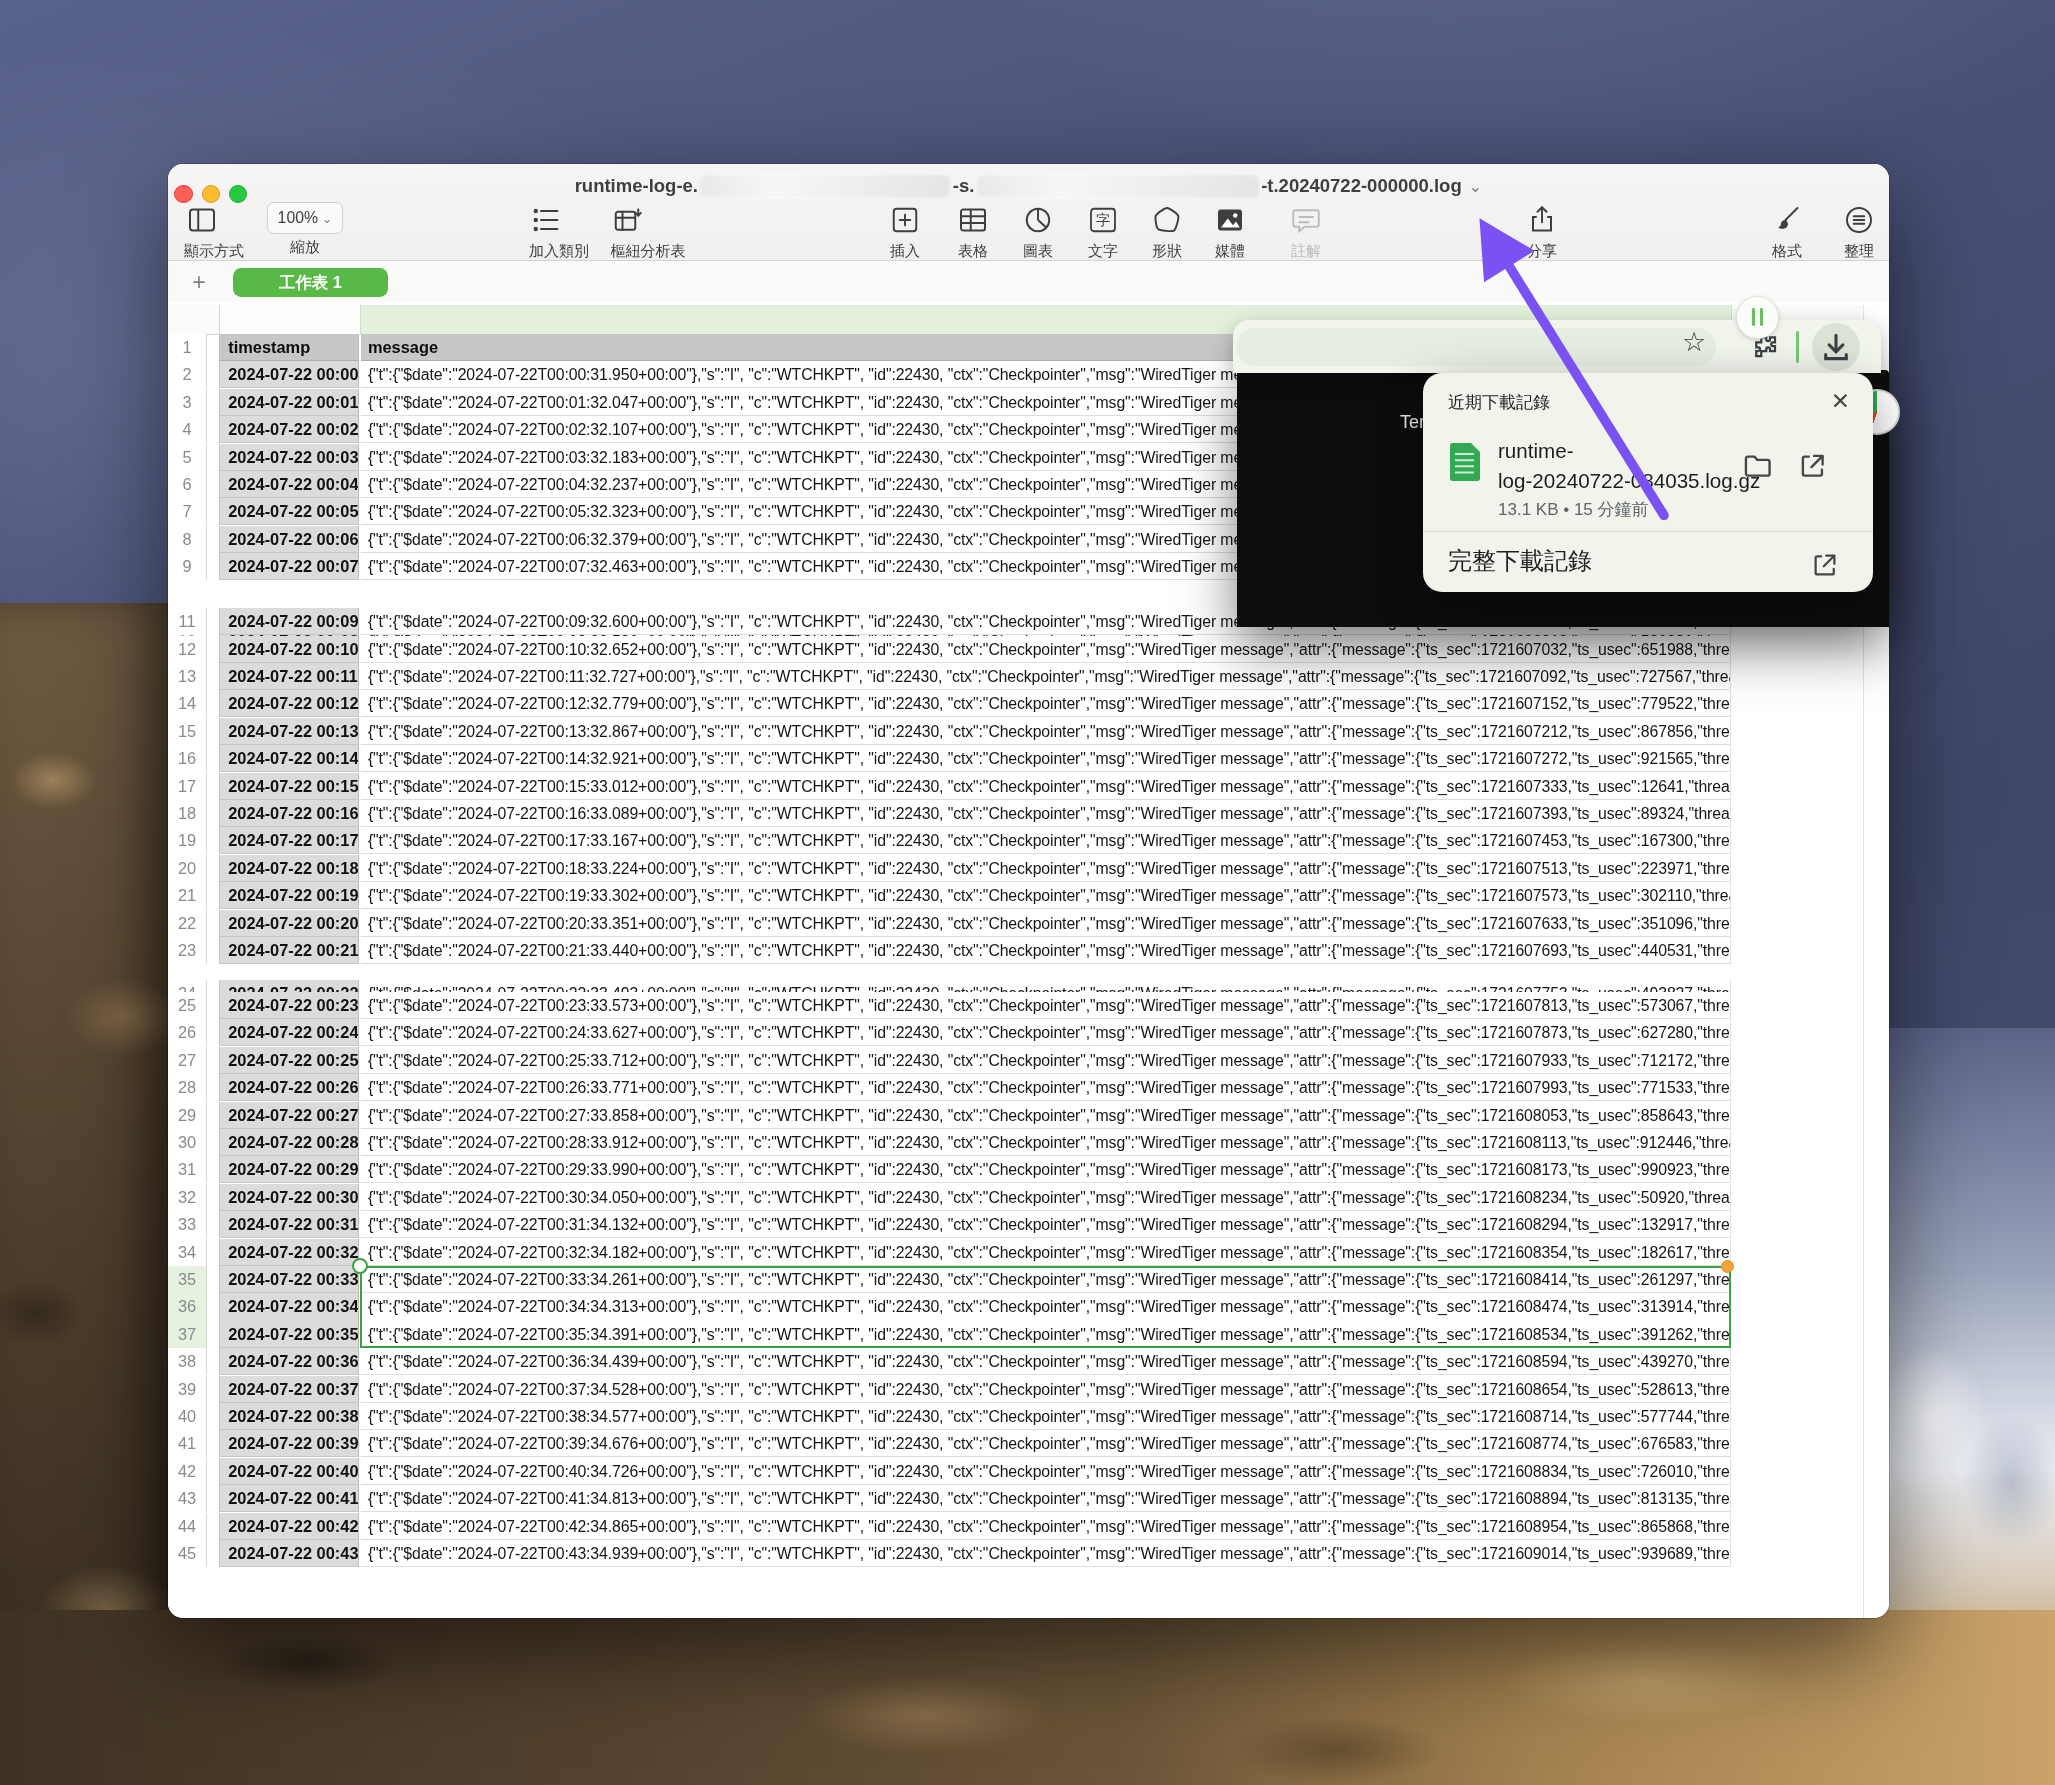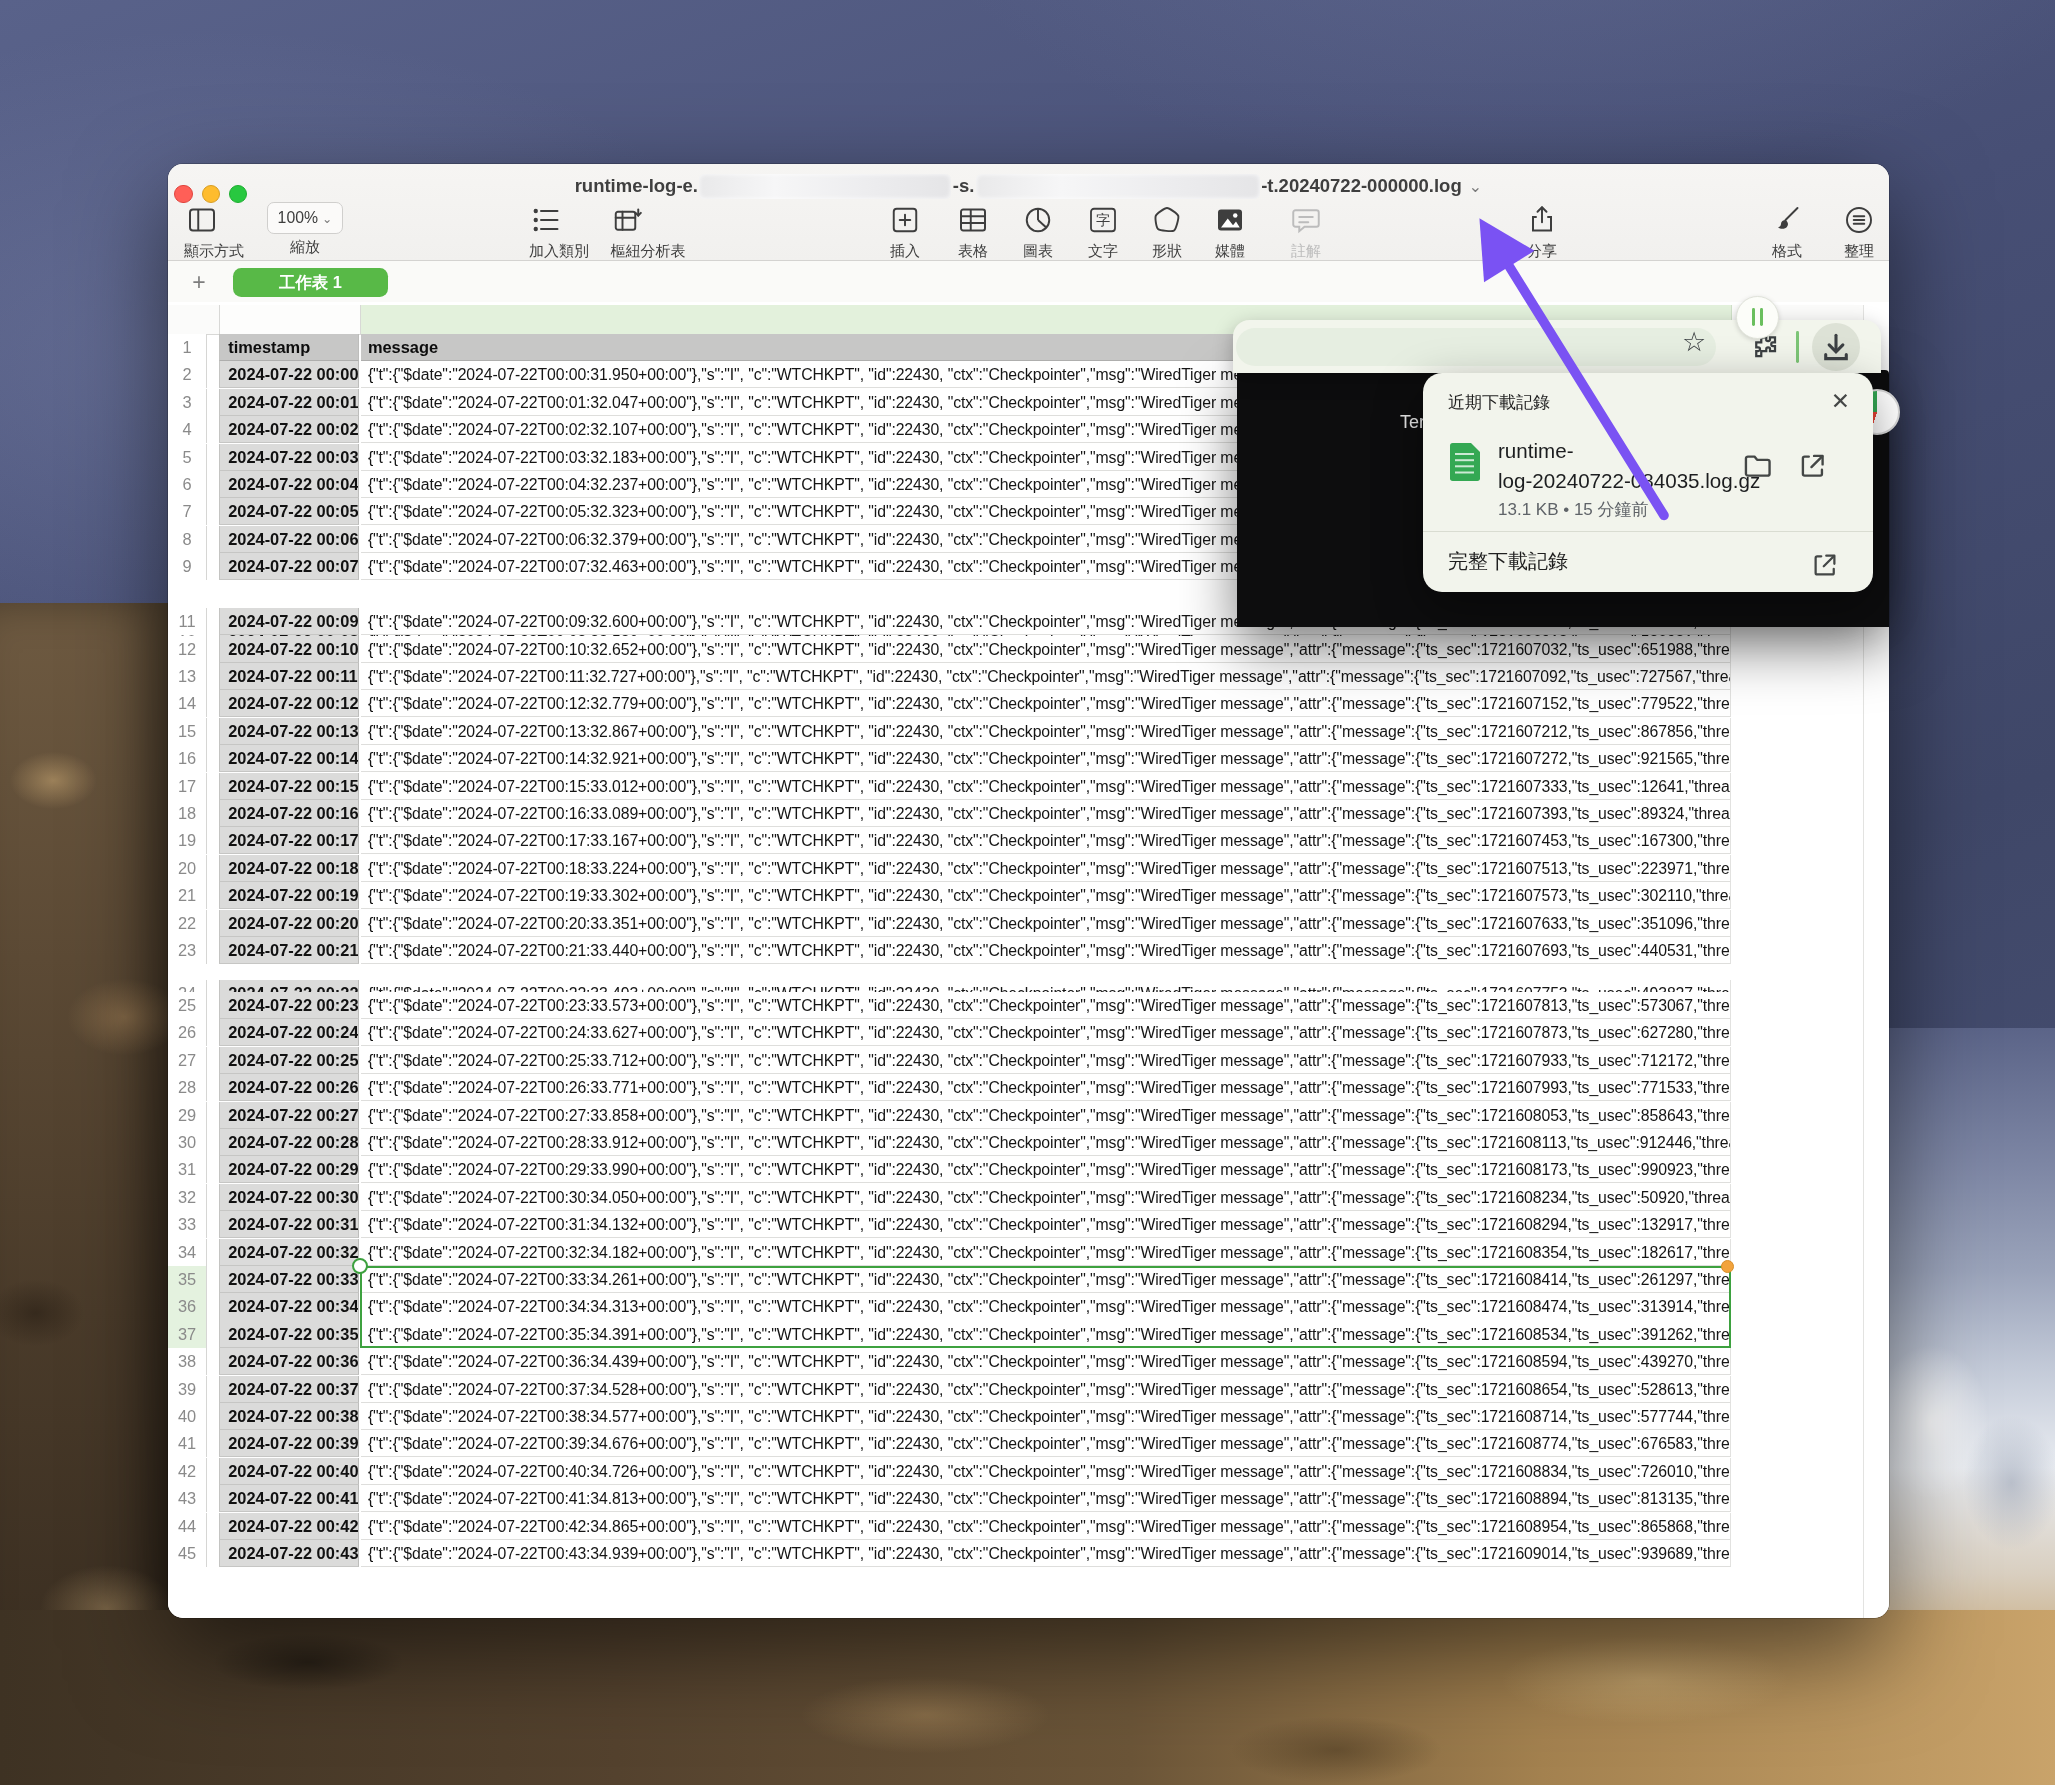--- a/index.html
+++ b/index.html
@@ -109,21 +109,21 @@
   .popup .ptitle{position:absolute;left:25px;top:18px;font-size:17px;font-weight:500;color:#1f1f1f;}
   .popup .pclose{position:absolute;right:23px;top:15px;font-size:23px;color:#454746;font-weight:400;}
   .fileicon{position:absolute;left:27px;top:70px;width:30px;height:38px;background:#34a853;border-radius:2.7px;}
   .fileicon:before{content:"";position:absolute;right:-1.4px;top:-1.4px;border-style:solid;border-width:0 11px 11px 0;border-color:transparent #f2f4ec transparent transparent;}
   .fileicon:after{content:"";position:absolute;left:4.8px;top:9.6px;width:19px;height:2.7px;background:rgba(255,255,255,.75);
     box-shadow:0 6.2px 0 rgba(255,255,255,.75), 0 12.3px 0 rgba(255,255,255,.75), 0 18.5px 0 rgba(255,255,255,.75);}
   .fname{position:absolute;left:75px;top:63px;font-size:20.6px;color:#1c1d1f;line-height:30px;}
   .fmeta{position:absolute;left:75px;top:125px;font-size:17px;color:#5f6368;}
   .prow-icon{position:absolute;top:77px;color:#444746;}
   .pdivider{position:absolute;left:0;top:158px;width:100%;height:0.7px;background:#d9dcd1;}
-  .pfooter{position:absolute;left:25px;top:170px;font-size:20px;color:#1f1f1f;line-height:36px;}
+  .pfooter{position:absolute;left:25px;top:170px;font-size:24px;color:#1f1f1f;line-height:36px;}
   .pfoot-icon{position:absolute;right:33px;top:177px;color:#444746;}
 
   .arrow-layer{position:absolute;inset:0;pointer-events:none;}
   svg{display:block;}
 </style>
 </head>
 <body>
 
 <div class="screen">
   <div class="sky"></div>

